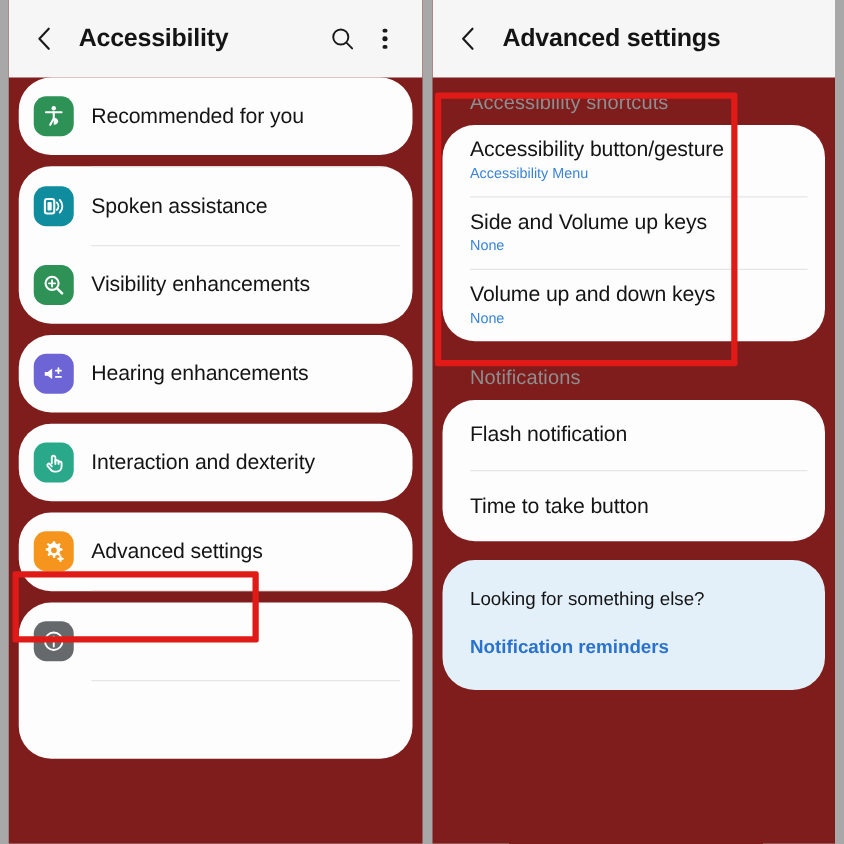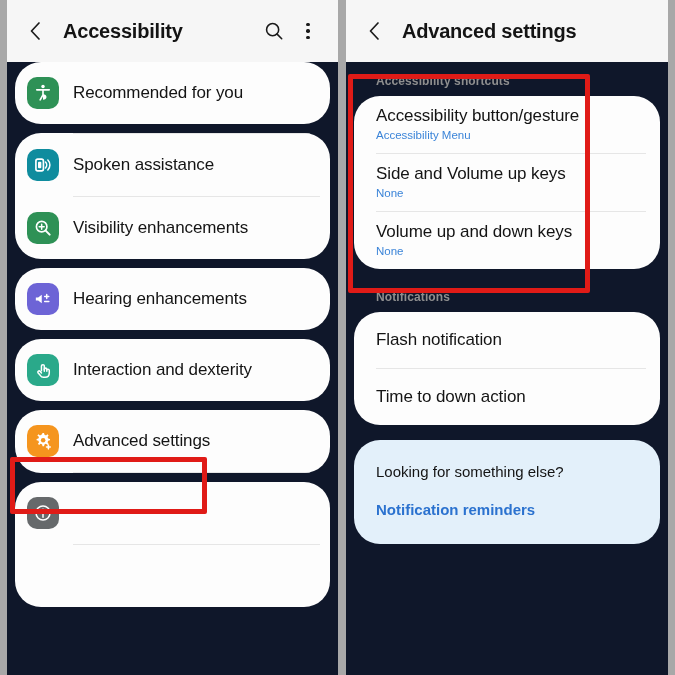--- a/index.html
+++ b/index.html
@@ -13,21 +13,21 @@
     position: relative;
     width: 675px; height: 675px;
     display: flex;
     background: #a8a8a8;
   }
 
   
   .panel {
     position: relative;
     height: 675px;
-    background: #0f172a;
+    background: #7f1d1d;
     overflow: hidden;
   }
   .panel-left  { width: 331px; margin-left: 7px; }
   .gutter      { width: 8px; height: 675px; background: #a8a8a8; flex: 0 0 8px; }
   .panel-right { width: 322px; }
   .edge-right  { width: 7px; height: 675px; background: #a8a8a8; flex: 0 0 7px; }
 
   
   .hdr {
     height: 62px;
@@ -112,25 +112,24 @@
   .dot-badge {
     position: absolute;
     top: -2px; right: -9px;
     width: 6px; height: 6px;
     border-radius: 50%;
     background: #f0821e;
   }
 
   
   .section-label {
-    font-size: 12px;
+    font-size: 16px;
     color: #8e8e8e;
     padding: 12px 22px 8px 22px;
     letter-spacing: 0.1px;
-    font-weight: bold;
   }
   .row-plain { padding: 0 22px; min-height: 56px; }
   .row-plain .row-title { font-size: 17px; }
   .divider-plain { margin-left: 22px; margin-right: 14px; }
   .info-card {
     background: #e3f0fa;
     border-radius: 26px;
     padding: 22px 32px 24px 22px;
     margin-bottom: 9px;
   }
@@ -302,21 +301,21 @@
             <div class="txtwrap"><div class="row-title">Volume up and down keys</div><div class="row-sub">None</div></div>
           </div>
         </div>
         <div class="section-label">Notifications</div>
         <div class="card">
           <div class="row row-plain">
             <div class="txtwrap"><div class="row-title">Flash notification</div></div>
           </div>
           <div class="divider divider-plain"></div>
           <div class="row row-plain">
-            <div class="txtwrap"><div class="row-title">Time to down action</div></div>
+            <div class="txtwrap"><div class="row-title">Time to take button</div></div>
           </div>
         </div>
         <div class="info-card" style="margin-top: 15px;">
           <div class="info-q">Looking for something else?</div>
           <div class="info-link">Notification reminders</div>
         </div>
       </div>
   </div>
 
   <div class="edge-right"></div>

